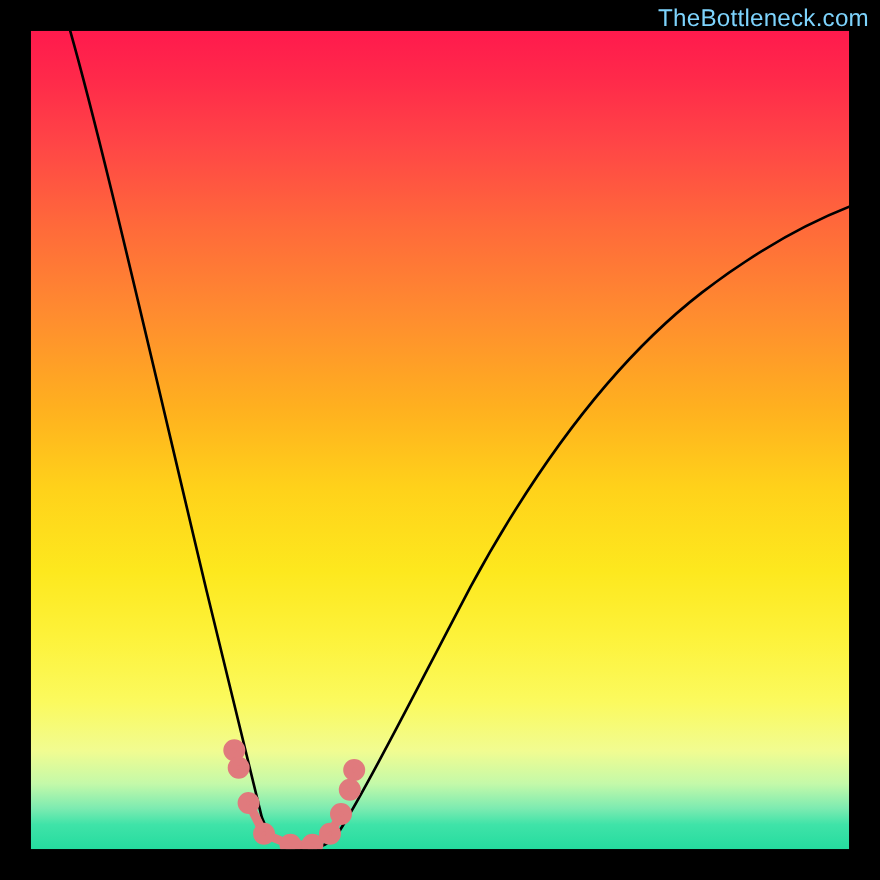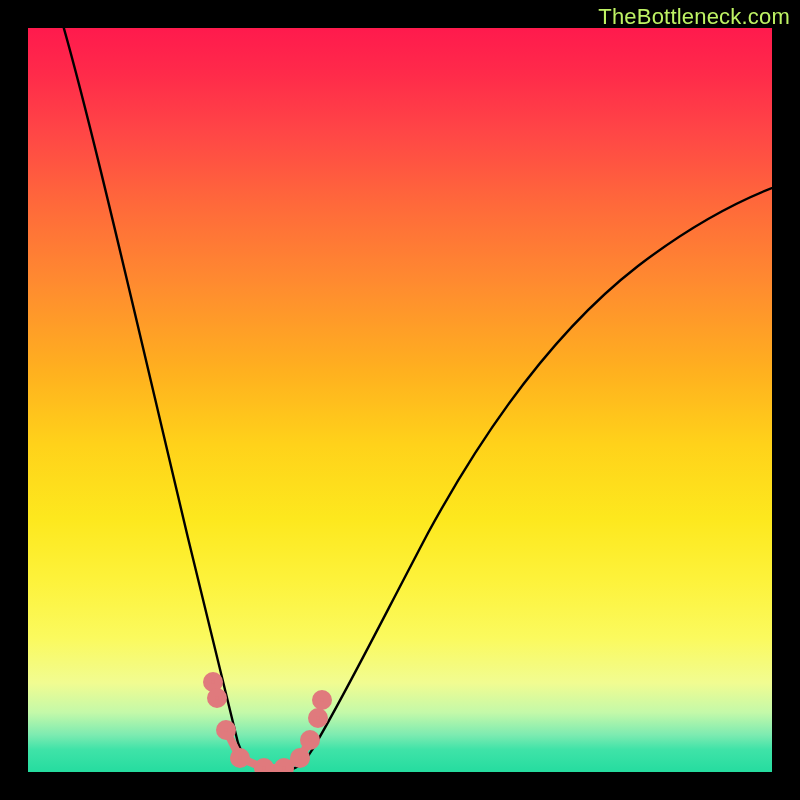--- a/index.html
+++ b/index.html
@@ -49,21 +49,21 @@
   svg.curve {
     position: absolute;
     inset: 0;
     width: 744px;
     height: 744px;
   }
   .watermark {
     position: absolute;
     top: 4px;
     right: 10px;
-    color: #bef264;
+    color: #7dd3fc;
     font-size: 22px;
     letter-spacing: 0.2px;
     font-weight: 500;
     text-align: right;
   }
 </style>
 </head>
 <body>
 
 <div class="frame">

